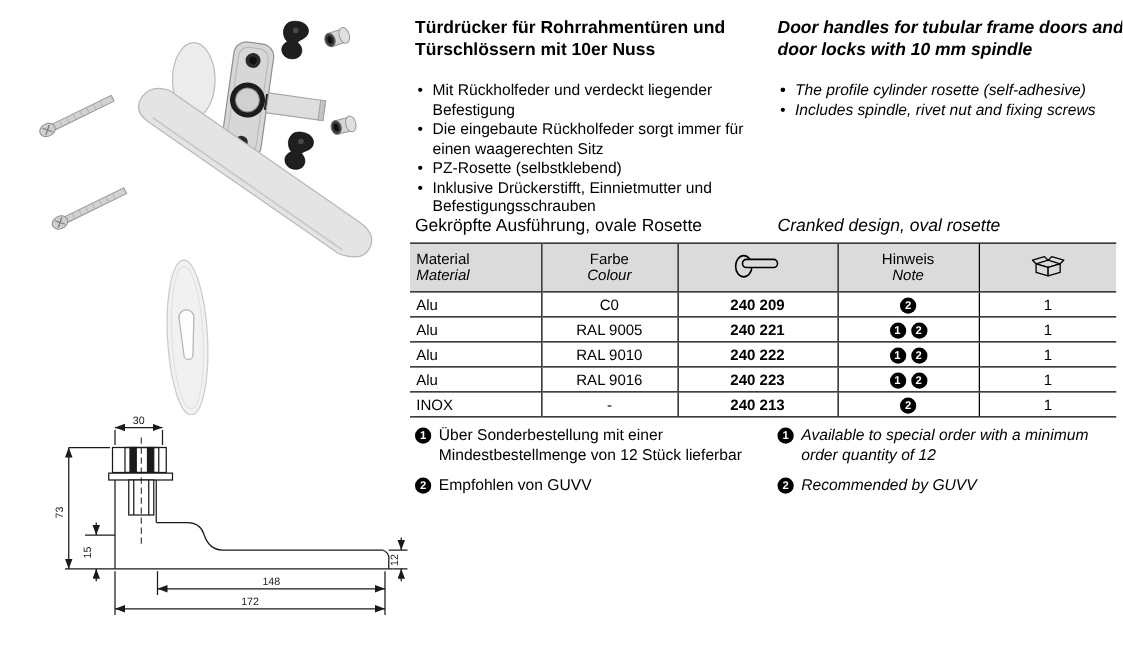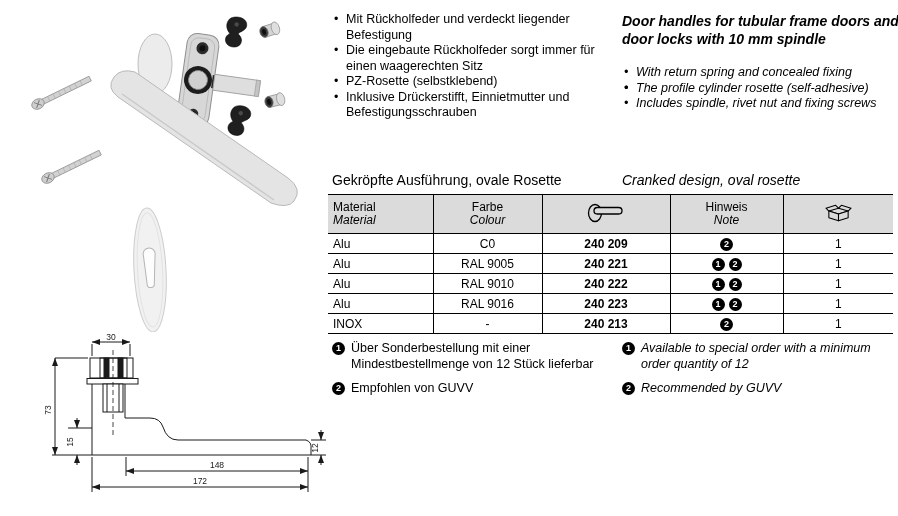--- a/index.html
+++ b/index.html
@@ -159,33 +159,34 @@
       <text x="81" y="7.5">30</text>
       <text transform="translate(20.5,78) rotate(-90)">73</text>
       <text transform="translate(42.5,110) rotate(-90)">15</text>
       <text transform="translate(288,116) rotate(-90)">12</text>
       <text x="187" y="136">148</text>
       <text x="170" y="152">172</text>
     </g>
   </svg>
 
   <div class="txtcol" style="left:332px;">
+    <h1 class="title">Türdrücker für Rohrrahmentüren und Türschlössern mit 10er Nuss</h1>
     <ul class="bullets">
       <li><span class="dot">•</span><span>Mit Rückholfeder und verdeckt liegender Befestigung</span></li>
       <li><span class="dot">•</span><span>Die eingebaute Rückholfeder sorgt immer für einen waagerechten Sitz</span></li>
       <li><span class="dot">•</span><span>PZ-Rosette (selbstklebend)</span></li>
       <li><span class="dot">•</span><span>Inklusive Drückerstifft, Einnietmutter und Befestigungsschrauben</span></li>
     </ul>
   </div>
   <div class="subtitle abs" style="left:332px;">Gekröpfte Ausführung, ovale Rosette</div>
 
   <div class="txtcol en" style="left:622px;">
     <h1 class="title">Door handles for tubular frame doors and door locks with 10 mm spindle</h1>
     <ul class="bullets">
-      <li><span class="dot">•</span><span>With return spring and concealed fixing</span></li>
+      <li><span class="dot">•</span></li>
       <li><span class="dot">•</span></li>
       <li><span class="dot">•</span><span>The profile cylinder rosette (self-adhesive)</span></li>
       <li><span class="dot">•</span><span>Includes spindle, rivet nut and fixing screws</span></li>
     </ul>
   </div>
   <div class="subtitle en abs" style="left:622px;">Cranked design, oval rosette</div>
 
   <table class="spec">
     <colgroup>
       <col style="width:105px">

